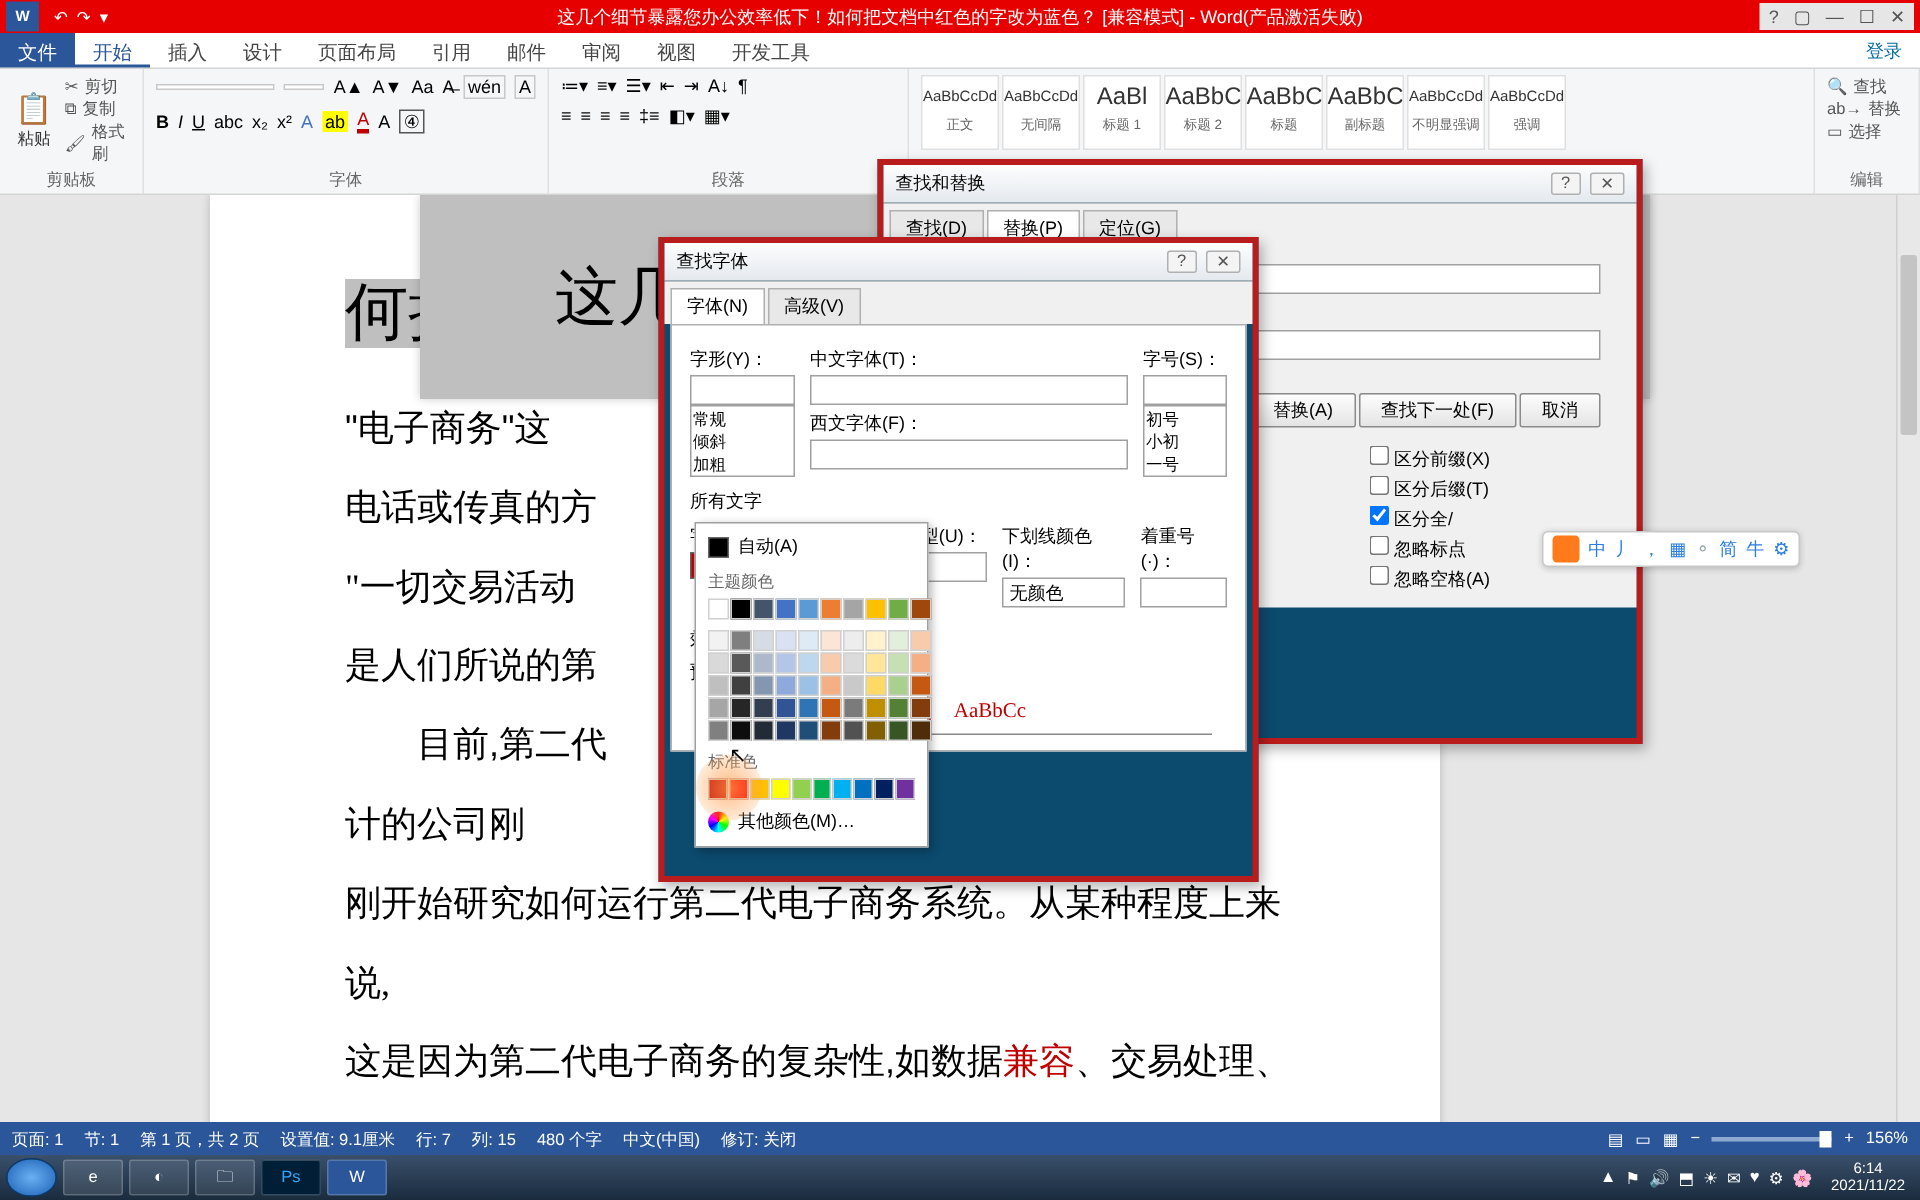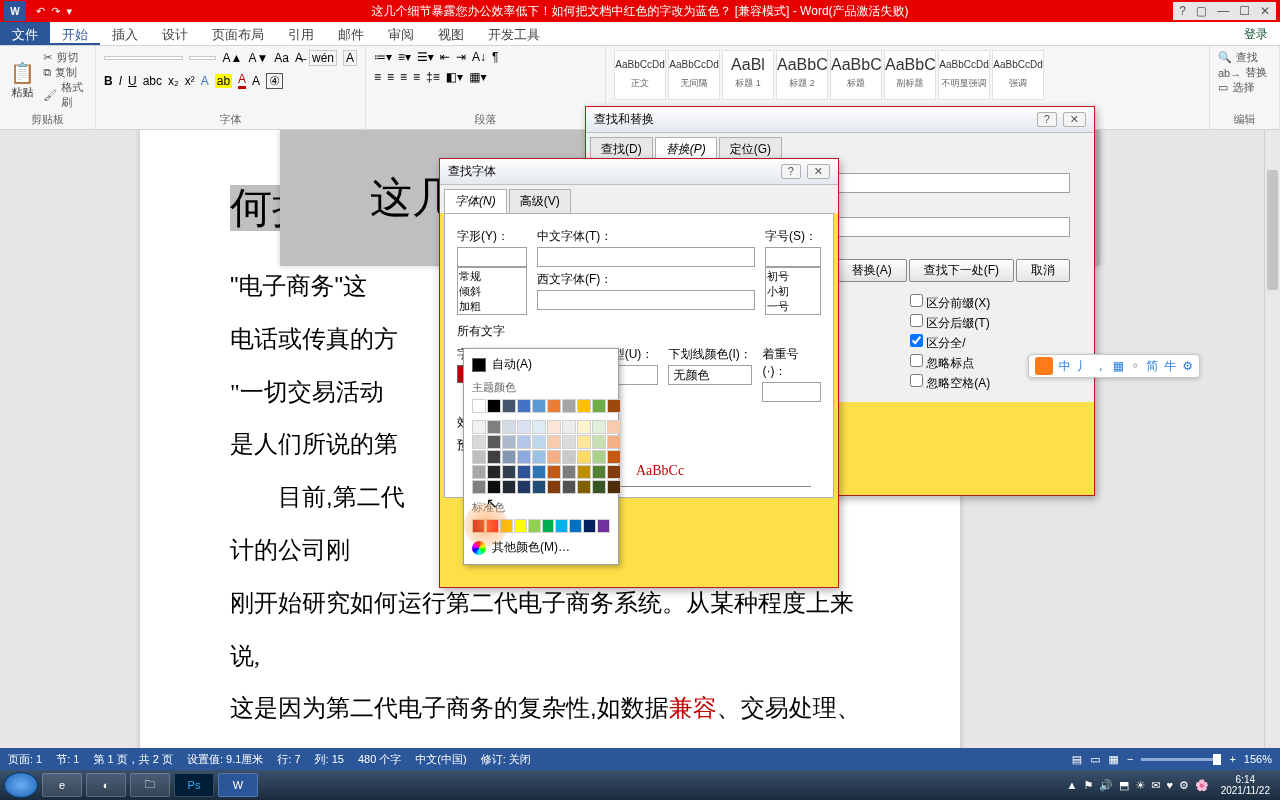--- a/index.html
+++ b/index.html
@@ -12,21 +12,21 @@
   .title-bar .qat span { color: #fff; font-size: 11px; }
   .title-bar .title-text { position: absolute; left: 50%; transform: translateX(-50%); font-size: 12px; white-space: nowrap; }
   .title-bar .win-controls { position: absolute; right: 4px; display: flex; gap: 10px; color: #444; background:#e6e6e6; padding:2px 6px;}
   .title-bar .win-controls span { font-size:12px; color:#555;}
 
   
   .ribbon-tabs { height: 24px; background: #fff; display: flex; align-items: stretch; border-bottom: 1px solid #d4d4d4; }
   .ribbon-tabs .tab { padding: 4px 12px; font-size: 13px; color: #444; cursor: pointer; }
   .ribbon-tabs .tab.file { background: #2b579a; color: #fff; }
   .ribbon-tabs .tab.active { color: #2b579a; border-bottom: 2px solid #2b579a; }
-  .ribbon-tabs .login { margin-left: auto; padding: 4px 12px; color: #14532d; }
+  .ribbon-tabs .login { margin-left: auto; padding: 4px 12px; color: #0369a1; }
 
   
   .ribbon { height: 84px; background: #f5f6f7; border-bottom: 1px solid #d4d4d4; display: flex; }
   .ribbon-group { border-right: 1px solid #e0e0e0; padding: 4px 8px 2px; display: flex; flex-direction: column; justify-content: space-between; }
   .ribbon-group .group-label { text-align: center; font-size: 11px; color: #666; }
   .ribbon-btn-big { width: 34px; text-align: center; font-size: 11px; color: #333; }
   .ribbon-btn-big .icon { font-size: 20px; display: block; }
   .ribbon-row { display: flex; gap: 6px; align-items: center; }
   .ribbon-small { font-size: 11px; color: #555; display:flex; align-items:center; gap:4px;}
   .font-box { border: 1px solid #c8c8c8; background: #fff; padding: 1px 4px; font-size: 11px; }
@@ -35,27 +35,27 @@
   .style-item .big { font-size: 16px; color: #333; display:block; line-height:24px;}
   .style-item.small .big{ font-size:10px;}
 
   
   .doc-area { position: absolute; top: 130px; left: 0; right: 0; bottom: 30px; background: #e6e6e6; overflow: hidden; }
   .page { position: absolute; left: 140px; top: 0; width: 820px; background: #fff; padding: 40px 90px; box-shadow: 0 0 6px rgba(0,0,0,.2); }
   .page p { font-family: "SimSun", serif; font-size: 24px; line-height: 2.2; color: #000; }
   .page .red { color: #c00000; }
 
   
-  .dialog { position: absolute; background: #fde047; border: 1px solid #b91c1c; box-shadow: 2px 3px 8px rgba(0,0,0,.3); font-size: 12px; }
+  .dialog { position: absolute; background: #0c4a6e; border: 4px solid #b91c1c; box-shadow: 2px 3px 8px rgba(0,0,0,.3); font-size: 12px; }
   .dialog-title { background: linear-gradient(#fdfdfd,#e4e9ef); padding: 4px 8px; border-bottom: 1px solid #c0c0c0; display: flex; justify-content: space-between; align-items:center;}
   .dialog-title .controls { display: flex; gap: 6px; color:#555;}
   .dialog-title .controls span{ border:1px solid #b0b0b0; padding:0 6px; border-radius:2px; background:#f4f4f4; font-size:11px;}
   .dialog-tabs { display: flex; background: #f0f0f0; padding: 4px 4px 0; gap:2px;}
   .dialog-tab { padding: 3px 10px; border: 1px solid #b0b0b0; background: #e8e8e8; border-bottom: none; font-size:12px;}
-  .dialog-tab.active { background: #fff; font-style: italic; }
+  .dialog-tab.active { background: #fff; }
   .dialog-body { background: #fff; border: 1px solid #b0b0b0; margin: 0 4px 4px; padding: 10px; }
 
   
   #find-replace { left: 585px; top: 106px; width: 510px; height:390px; }
   #find-replace .body { padding: 8px 24px; background:#f0f0f0;}
   #find-replace .field-row { display:flex; align-items:center; margin:4px 0; gap:6px;}
   #find-replace select,.combo { flex:1; border:1px solid #a0a0a0; height:20px; background:#fff;}
   #find-replace .btn-row { display:flex; gap:2px; justify-content:flex-end; margin-top:22px;}
   .push-btn { padding:2px 14px; border:1px solid #8a8a8a; background:linear-gradient(#fdfdfd,#e4e4e4); border-radius:2px; font-size:12px;}
   #find-replace .options{ margin-top:12px;}

